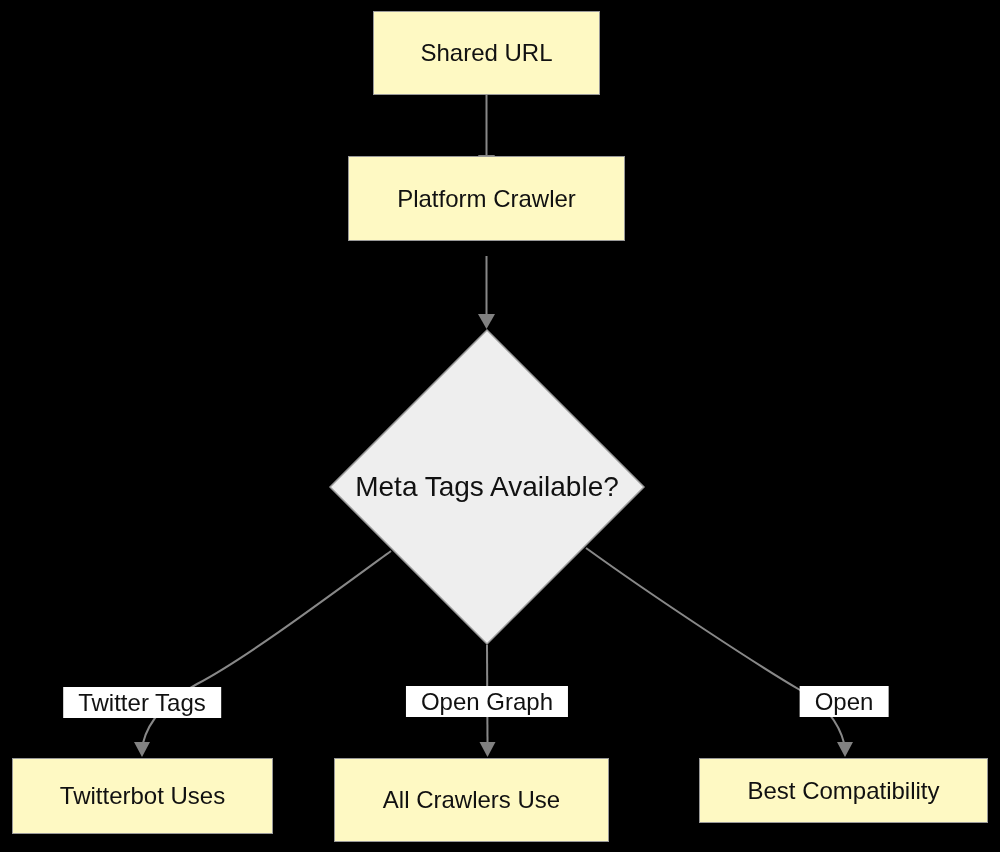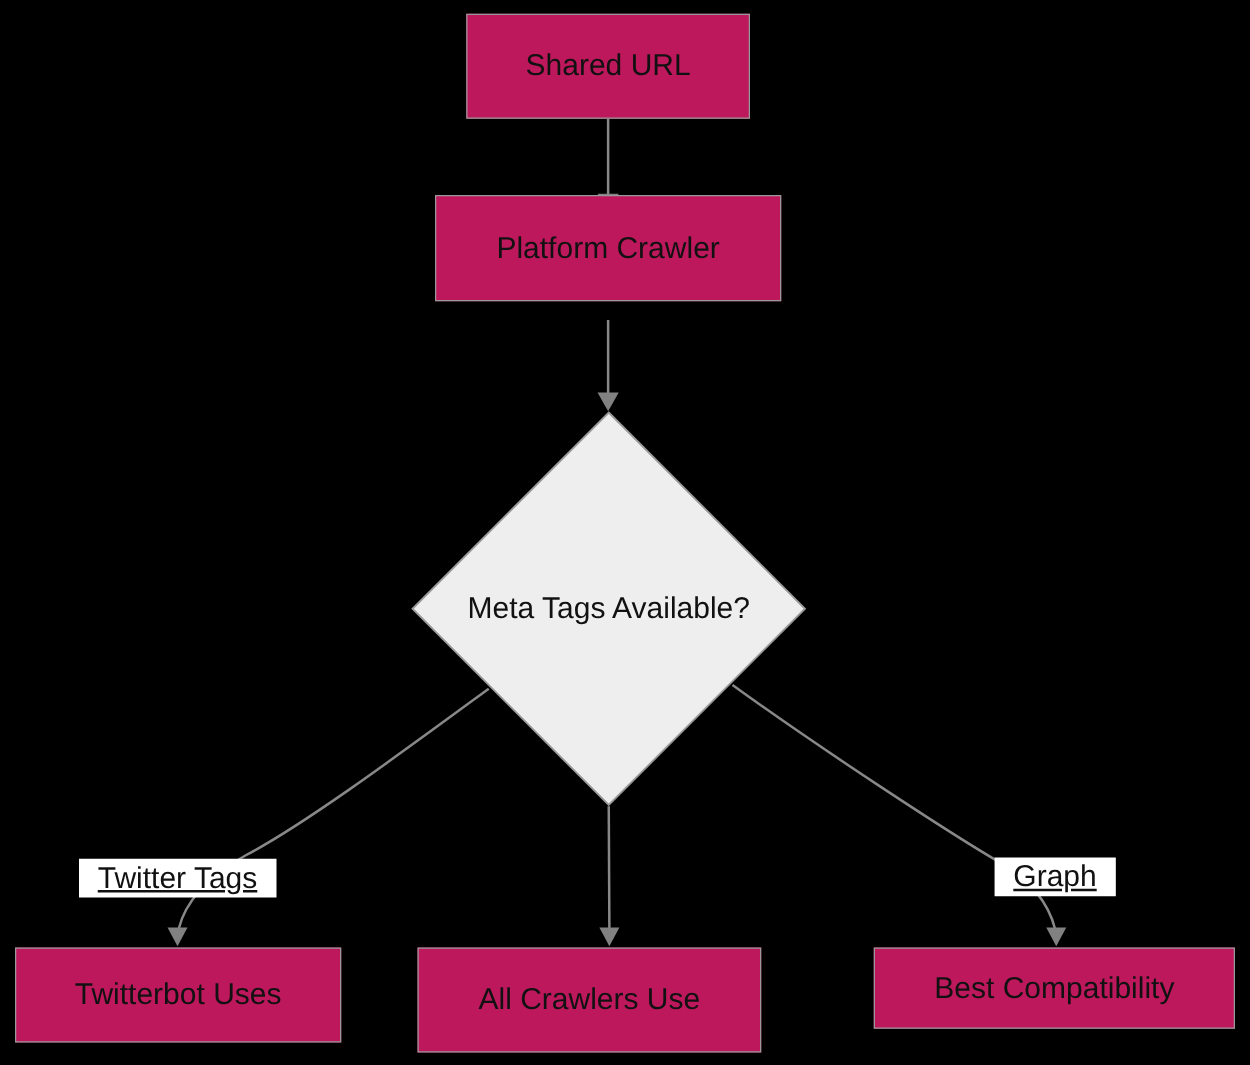--- a/index.html
+++ b/index.html
@@ -31,49 +31,48 @@
     fill: #818181;
     stroke: none;
   }
   .diamond-shape {
     fill: #eeeeee;
     stroke: #999999;
     stroke-width: 1.5;
   }
   .node {
     position: absolute;
-    background: #be185d;
+    background: #fef9c3;
     border: 1.5px solid #999999;
     box-sizing: border-box;
     display: flex;
     align-items: center;
     justify-content: center;
     color: #111111;
     font-size: 24px;
     text-align: right;
   }
   .diamond-text {
     position: absolute;
     display: flex;
     align-items: center;
     justify-content: center;
     color: #111111;
-    font-size: 24px;
+    font-size: 28px;
     text-align: center;
   }
   .edge-label {
     position: absolute;
     background: #ffffff;
     color: #111111;
     font-size: 24px;
     line-height: 31px;
     padding: 0 15px;
     white-space: nowrap;
     transform: translateX(-50%);
-    text-decoration: underline;
   }
 </style>
 </head>
 <body>
 
 <div class="canvas">
 
   <svg class="edges-layer" viewBox="0 0 1000 852" xmlns="http://www.w3.org/2000/svg">
 
     <path class="edge-path" d="M 486.5 95 L 486.5 156"></path>
@@ -101,16 +100,17 @@
   <div class="diamond-text" style="left:337px; top:465px; width:300px; height:44px;">Meta Tags Available?</div>
 
   <div class="node" style="left:12px; top:758px; width:261px; height:76px;">Twitterbot Uses</div>
 
   <div class="node" style="left:334px; top:758px; width:275px; height:84px;">All Crawlers Use</div>
 
   <div class="node" style="left:699px; top:758px; width:289px; height:65px;">Best Compatibility</div>
 
   <div class="edge-label" style="left:142px; top:687px;">Twitter Tags</div>
 
+  <div class="edge-label" style="left:487px; top:686px;">Open Graph</div>
 
-  <div class="edge-label" style="left:844px; top:686px;">Graph</div>
+  <div class="edge-label" style="left:844px; top:686px;">Open</div>
 
 </div>
 
 </body></html>

